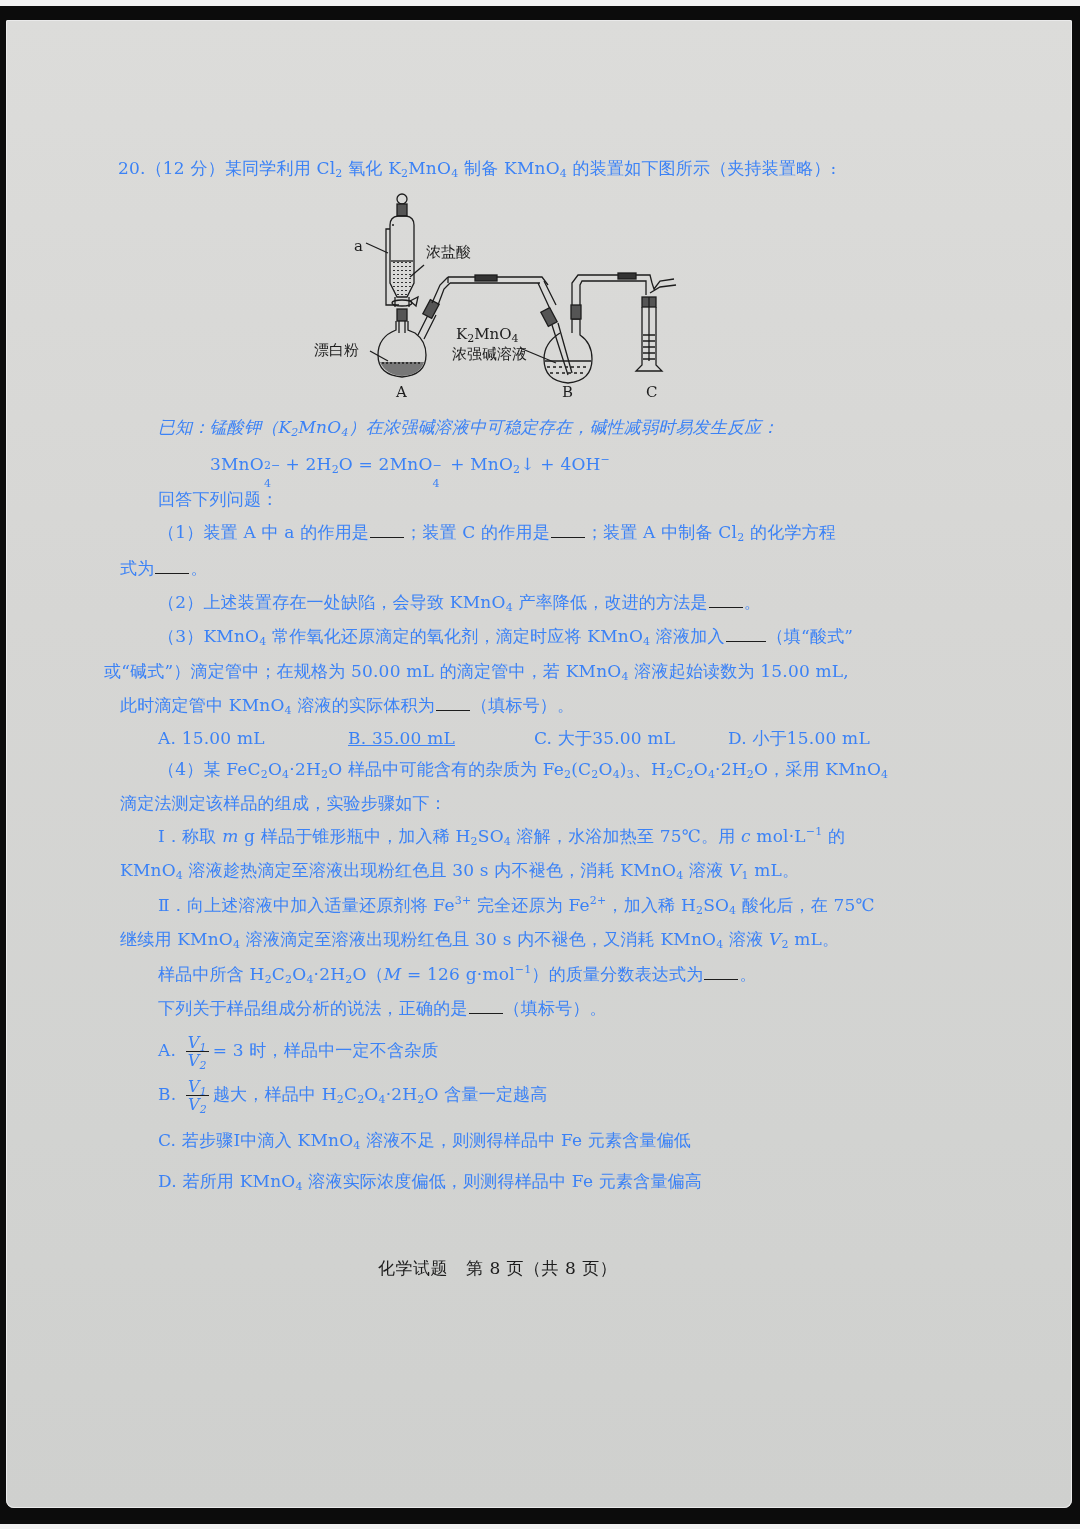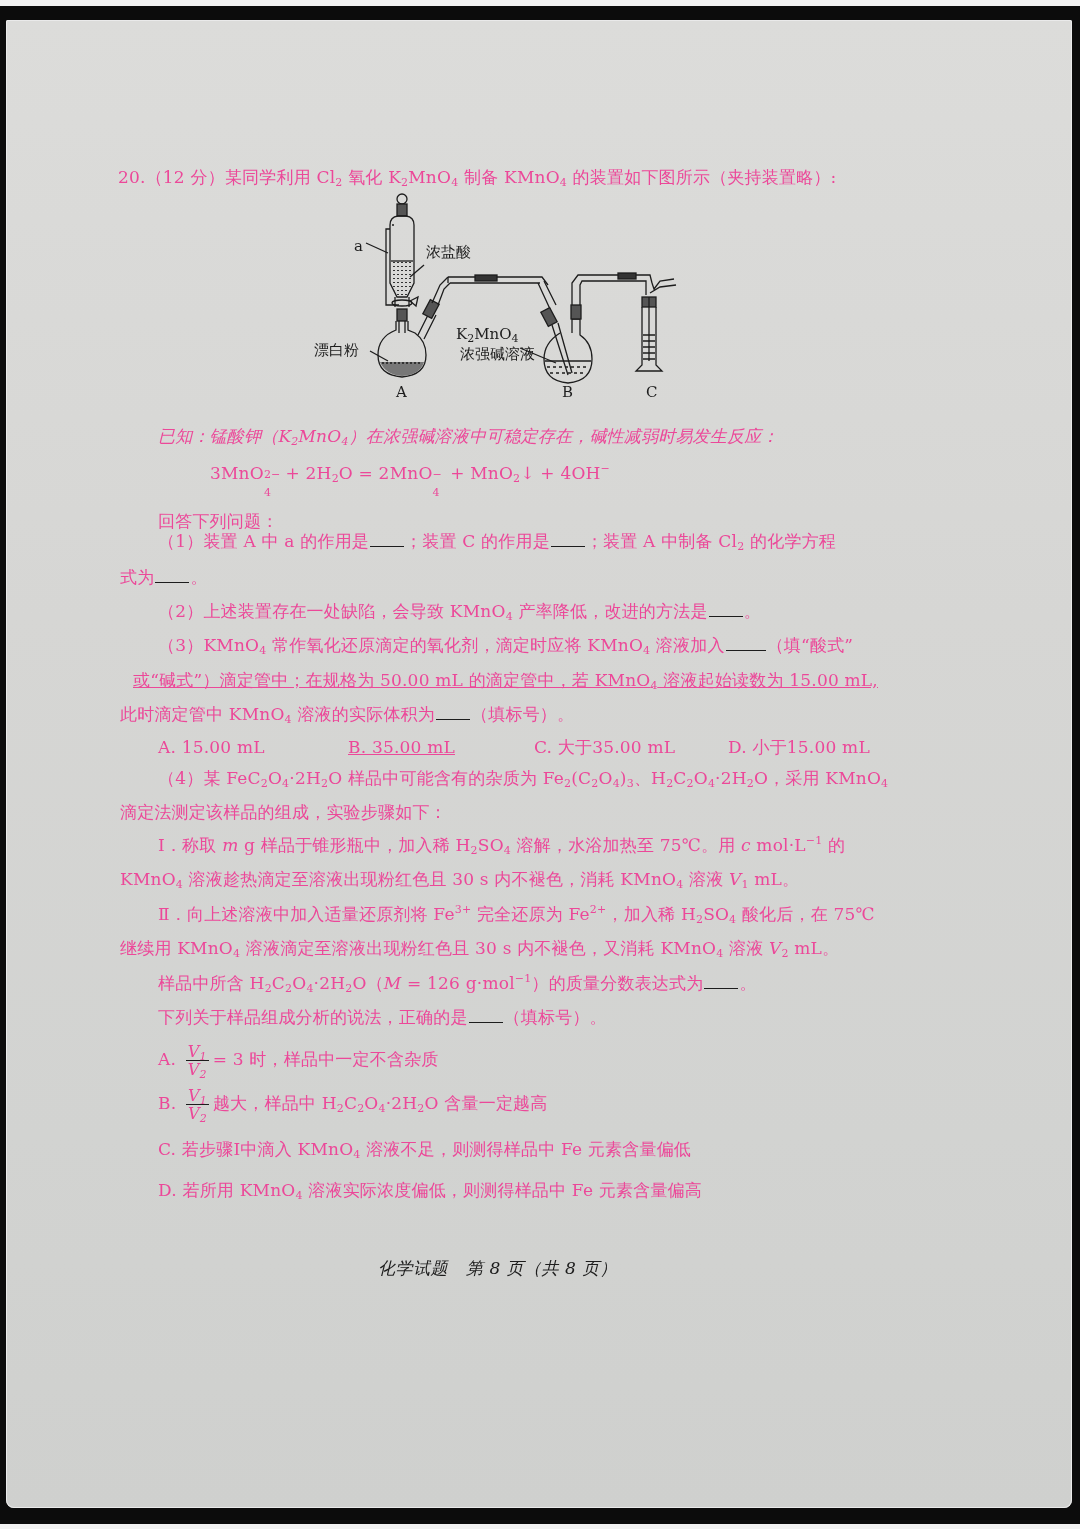--- a/index.html
+++ b/index.html
@@ -10,33 +10,33 @@
   }
   .top-strip { position: absolute; left: 0; top: 0; width: 1080px; height: 6px; background: #f2f2f2; }
   .bottom-strip { position: absolute; left: 0; top: 1524px; width: 1080px; height: 5px; background: #f2f2f2; }
   .paper {
     position: absolute; left: 6px; top: 20px; width: 1066px; height: 1488px;
     background: linear-gradient(180deg, #dcdcda 0%, #d6d6d4 40%, #d2d3d1 75%, #cfd0ce 100%);
     border-radius: 2px 2px 8px 8px;
     box-shadow: inset 0 0 0 1px #eaeaea;
   }
   .line {
-    position: absolute; color: #ec4899; font-size: 17px; white-space: nowrap;
-    line-height: 24px; letter-spacing: 0.2px; margin-top: 9px;
+    position: absolute; color: #3b82f6; font-size: 17px; white-space: nowrap;
+    line-height: 24px; letter-spacing: 0.2px;
   }
   .blank { display: inline-block; width: 34px; border-bottom: 1.3px solid #1d1d1d; height: 17px; vertical-align: baseline; margin: 0 1px; }
   sub { font-size: 11px; vertical-align: -3px; line-height: 0; }
   sup { font-size: 11px; vertical-align: 7px; line-height: 0; }
   .frac { display: inline-block; vertical-align: middle; text-align: left; font-style: italic; font-size: 16px; line-height: 17px; margin: 0 4px; }
   .frac .num { display: block; border-bottom: 1.2px solid #1d1d1d; padding: 0 2px; }
   .frac .den { display: block; padding: 0 2px; font-style: italic; }
   .opt { display: inline-block; }
   .diagram { position: absolute; left: 300px; top: 185px; width: 400px; height: 220px; }
   .diag-label { position: absolute; font-size: 15px; color: #1d1d1d; white-space: nowrap; }
-  .footer { position: absolute; left: 378px; top: 1257px; font-size: 17px; color: #1d1d1d; white-space: nowrap; letter-spacing: 0.5px; font-style: italic; }
+  .footer { position: absolute; left: 378px; top: 1257px; font-size: 17px; color: #1d1d1d; white-space: nowrap; letter-spacing: 0.5px; }
   i.var { font-style: italic; }
 </style>
 </head>
 <body>
 
 <div class="top-strip"></div>
 <div class="paper"></div>
 
 <div class="line" style="left:118px; top:156px;">
   <span>20.</span><span>（12 分）</span><span>某同学利用 Cl</span><sub>2</sub><span> 氧化 K</span><sub>2</sub><span>MnO</span><sub>4</sub><span> 制备 KMnO</span><sub>4</sub><span> 的装置如下图所示（夹持装置略）:</span>
@@ -104,49 +104,49 @@
       <pattern id="dots" width="4" height="4" patternUnits="userSpaceOnUse">
         <rect width="4" height="4" fill="none"></rect>
         <rect x="1" y="1" width="2" height="1" fill="#333"></rect>
       </pattern>
     </defs>
   </svg>
   <span class="diag-label" style="left:54px; top:52px;">a</span>
   <span class="diag-label" style="left:126px; top:58px;">浓盐酸</span>
   <span class="diag-label" style="left:14px; top:156px;">漂白粉</span>
   <span class="diag-label" style="left:156px; top:140px;"><span>K</span><sub>2</sub><span>MnO</span><sub>4</sub></span>
-  <span class="diag-label" style="left:160px; top:160px;">浓强碱溶液</span>
+  <span class="diag-label" style="left:152px; top:160px;">浓强碱溶液</span>
   <span class="diag-label" style="left:96px; top:198px;">A</span>
   <span class="diag-label" style="left:262px; top:198px;">B</span>
   <span class="diag-label" style="left:346px; top:198px;">C</span>
 </div>
 
 <div class="line" style="left:158px; top:415px;font-style:italic;">
   <span>已知：锰酸钾（K</span><sub>2</sub><span>MnO</span><sub>4</sub><span>）在浓强碱溶液中可稳定存在，碱性减弱时易发生反应：</span>
 </div>
 <div class="line" style="left:210px; top:452px;">
   <span>3MnO</span><span style="display:inline-block; position:relative; width:16px;"><sup style="position:absolute; left:0; top:-4px;">2−</sup><sub style="position:absolute; left:0; top:14px;">4</sub></span><span> + 2H</span><sub>2</sub><span>O = 2MnO</span><span style="display:inline-block; position:relative; width:12px;"><sup style="position:absolute; left:0; top:-4px;">−</sup><sub style="position:absolute; left:0; top:14px;">4</sub></span><span> + MnO</span><sub>2</sub><span>↓ + 4OH</span><sup>−</sup>
 </div>
-<div class="line" style="left:158px; top:500px;">回答下列问题：</div>
+<div class="line" style="left:158px; top:487px;">回答下列问题：</div>
 
 <div class="line" style="left:158px; top:520px;">
   <span>（1）装置 A 中 a 的作用是</span><span class="blank"></span><span>；装置 C 的作用是</span><span class="blank"></span><span>；装置 A 中制备 Cl</span><sub>2</sub><span> 的化学方程</span>
 </div>
 <div class="line" style="left:120px; top:556px;">
   <span>式为</span><span class="blank"></span><span>。</span>
 </div>
 
 <div class="line" style="left:158px; top:590px;">
   <span>（2）上述装置存在一处缺陷，会导致 KMnO</span><sub>4</sub><span> 产率降低，改进的方法是</span><span class="blank"></span><span>。</span>
 </div>
 
 <div class="line" style="left:158px; top:624px;">
   <span>（3）KMnO</span><sub>4</sub><span> 常作氧化还原滴定的氧化剂，滴定时应将 KMnO</span><sub>4</sub><span> 溶液加入</span><span class="blank" style="width:40px;"></span><span>（填“酸式”</span>
 </div>
-<div class="line" style="left:133px; top:659px;text-decoration:underline;">
+<div class="line" style="left:104px; top:659px;">
   <span>或“碱式”）滴定管中；在规格为 50.00 mL 的滴定管中，若 KMnO</span><sub>4</sub><span> 溶液起始读数为 15.00 mL,</span>
 </div>
 <div class="line" style="left:120px; top:693px;">
   <span>此时滴定管中 KMnO</span><sub>4</sub><span> 溶液的实际体积为</span><span class="blank"></span><span>（填标号）。</span>
 </div>
 <div class="line" style="left:158px; top:726px;">
   <span class="opt" style="width:190px;">A.  15.00 mL</span><span class="opt" style="width:186px;text-decoration:underline;">B.  35.00 mL</span><span class="opt" style="width:194px;">C.  大于35.00 mL</span><span class="opt">D.  小于15.00 mL</span>
 </div>
 
 <div class="line" style="left:158px; top:757px;">

